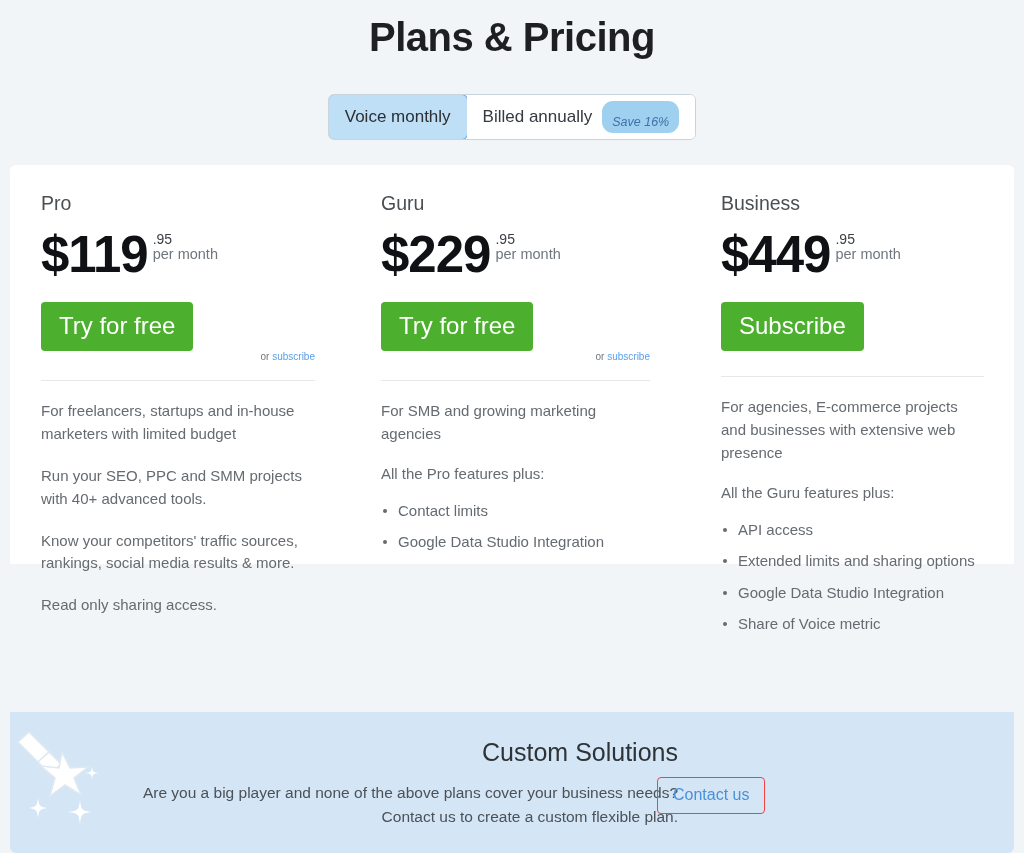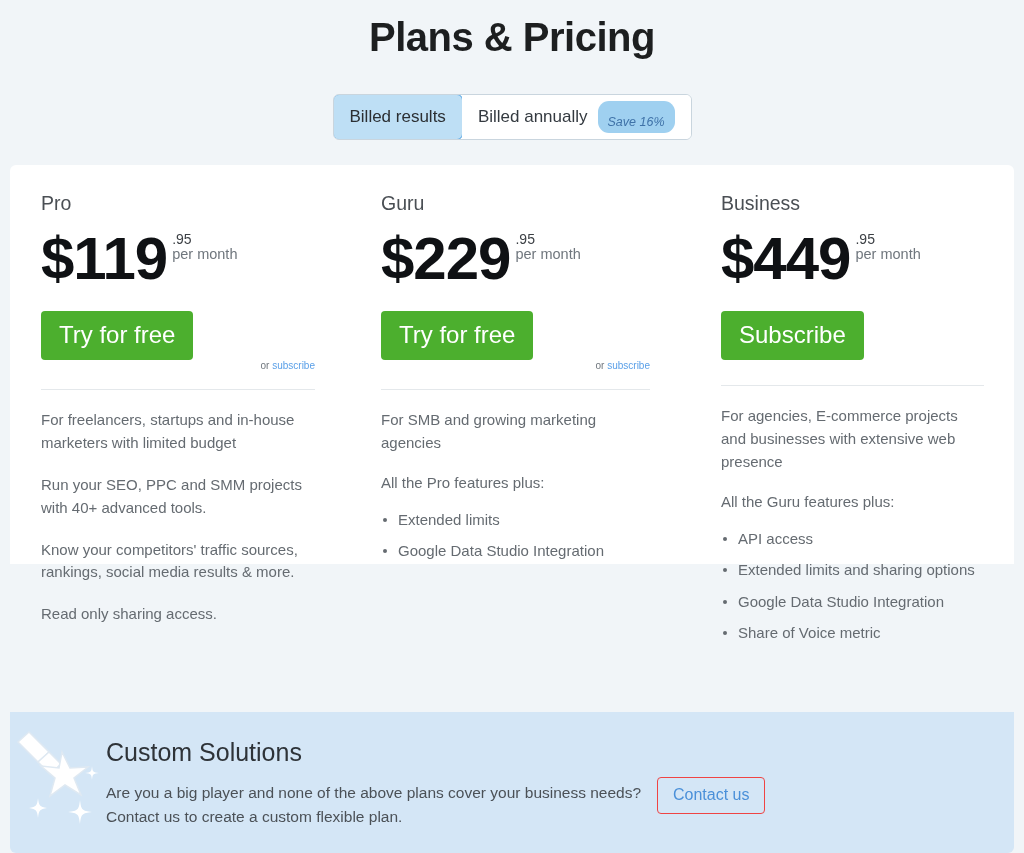--- a/index.html
+++ b/index.html
@@ -93,21 +93,21 @@
     color: #4a4f54;
     line-height: 1.2;
   }
 
   .price-row {
     display: flex;
     align-items: flex-start;
     margin-top: 14px;
   }
   .price-main {
-    font-size: 60px;
+    font-size: 51px;
     font-weight: bold;
     color: #0f1114;
     line-height: 1;
     letter-spacing: -1px;
   }
   .price-side {
     margin-left: 5px;
     padding-top: 3px;
   }
   .price-cents {
@@ -210,23 +210,24 @@
   }
   .wand {
     position: absolute;
     left: 6px;
     top: 18px;
     width: 96px;
     height: 110px;
   }
   .banner-body {
     position: absolute;
-    left: 96px;
+    left: 108px;
     top: 25px;
     width: 560px;
+    text-align: right;
   }
   .banner-title {
     font-size: 25px;
     color: #2e3338;
     line-height: 1.2;
   }
   .banner-text {
     margin-top: 14px;
     font-size: 15.5px;
     color: #4b5157;
@@ -248,21 +249,21 @@
   }
 </style>
 </head>
 <body>
 
 <h1 class="page-title">Plans &amp; Pricing</h1>
 
 <div class="toggle-wrap">
   <div class="toggle">
     <div class="toggle-seg active">
-      <span>Billed results</span>
+      <span>Voice monthly</span>
     </div>
     <div class="toggle-seg">
       <span>Billed annually</span>
       <span class="save-badge">Save 16%</span>
     </div>
   </div>
 </div>
 
 <div class="plans-card">
   <div class="columns">
@@ -297,21 +298,21 @@
         </span>
       </div>
       <button class="cta">Try for free</button>
       <div class="or-line">
         <span>or </span><a>subscribe</a>
       </div>
       <div class="divider"></div>
       <p class="desc">For SMB and growing marketing agencies</p>
       <p class="desc tight">All the Pro features plus:</p>
       <ul class="features">
-        <li>Extended limits</li>
+        <li>Contact limits</li>
         <li>Google Data Studio Integration</li>
       </ul>
     </div>
 
     <div class="col col-business">
       <div class="plan-name">Business</div>
       <div class="price-row">
         <span class="price-main">$449</span>
         <span class="price-side">
           <span class="price-cents">.95</span>

